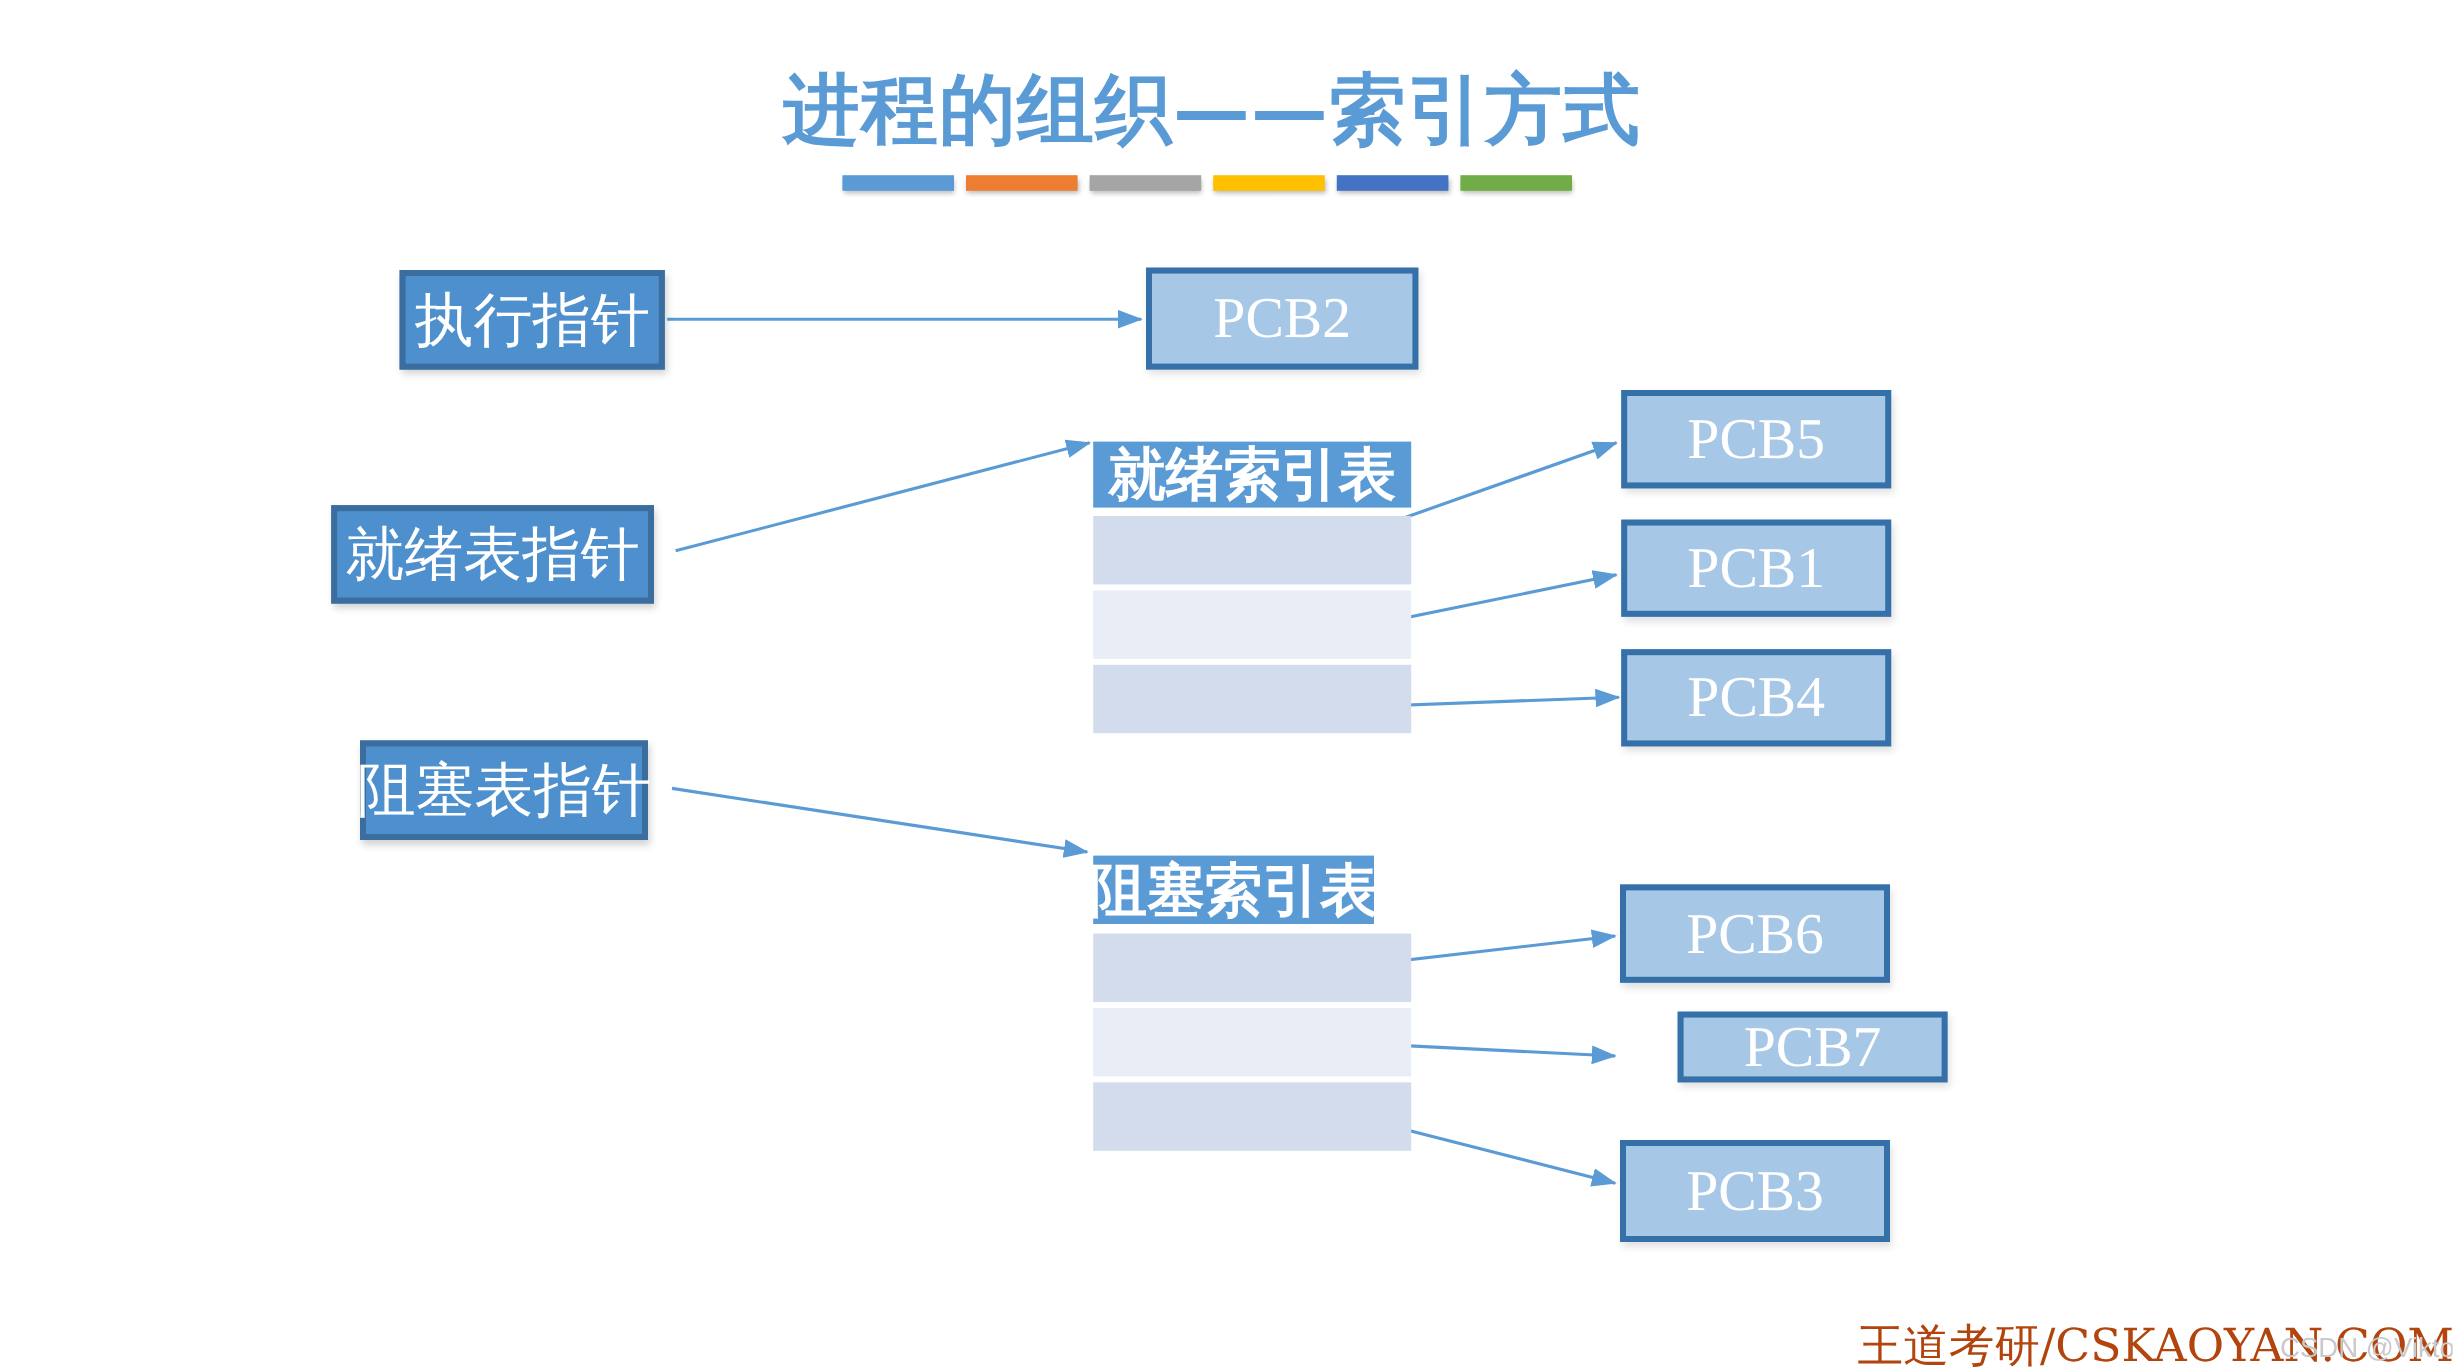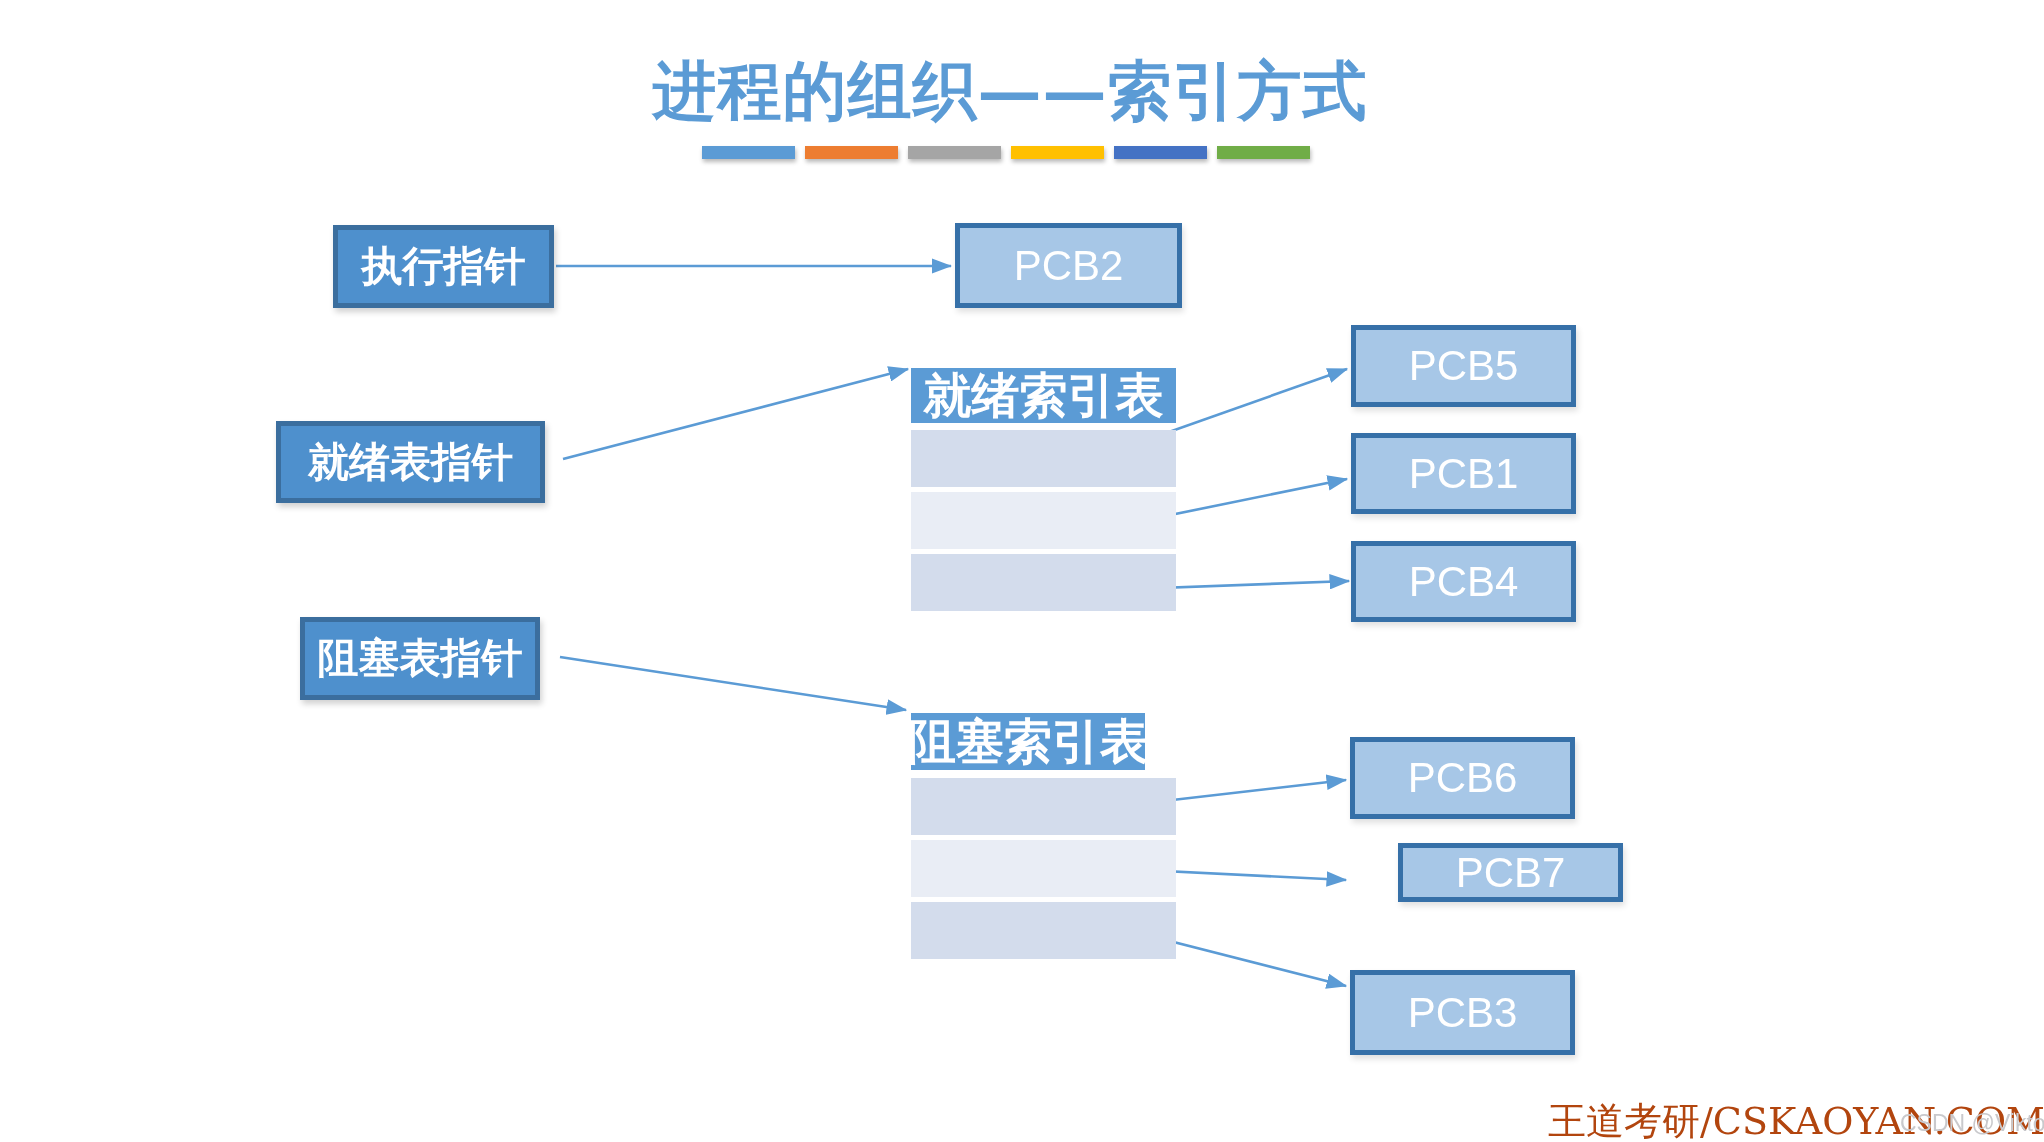--- a/index.html
+++ b/index.html
@@ -19,46 +19,45 @@
   .arrow-line { stroke:var(--arrow); stroke-width:2.6; fill:none; }
   .arrow-head { fill:var(--arrow); }
 
   .box {
     position:absolute; box-sizing:border-box;
     display:flex; align-items:center; justify-content:center;
     color:#ffffff; white-space:nowrap;
   }
   .pointer {
     background:var(--pointer_fill); border:5px solid var(--pointer_border);
-    font-size:41px; font-family:"DejaVu Serif", serif;
+    font-size:49px; font-family:"DejaVu Serif", serif;
     box-shadow:2px 4px 6px rgba(0,0,0,.18);
-    font-weight:bold;
   }
   .pcb {
     background:var(--pcb_fill); border:5px solid var(--pcb_border);
-    font-size:42px; font-family:Liberation Sans, sans-serif;
+    font-size:48px; font-family:Liberation Serif, serif;
     box-shadow:2px 4px 6px rgba(0,0,0,.12);
   }
   .thead {
     background:var(--header_fill); font-weight:bold; font-size:48px;
     font-family:"DejaVu Serif", serif;
   }
   .trow { position:absolute; left:911px; width:265px; height:57px; }
 
   #exec-pointer    { left:333px;  top:225px; width:221px; height:83px; }
   #ready-pointer   { left:276px;  top:421px; width:269px; height:82px; }
   #blocked-pointer { left:300px;  top:617px; width:240px; height:83px; }
 
   #pcb2 { left:955px;  top:223px; width:227px; height:85px; }
   #pcb5 { left:1351px; top:325px; width:225px; height:82px; }
   #pcb1 { left:1351px; top:433px; width:225px; height:81px; }
   #pcb4 { left:1351px; top:541px; width:225px; height:81px; }
   #pcb6 { left:1350px; top:737px; width:225px; height:82px; }
   #pcb7 { left:1398px; top:843px; width:225px; height:59px; }
-  #pcb3 { left:1350px; top:950px; width:225px; height:85px;margin-top:20px; }
+  #pcb3 { left:1350px; top:950px; width:225px; height:85px; }
 
   #ready-header   { left:911px; top:368px; width:265px; height:55px; }
   #ready-row-1    { top:430px; background:var(--row_dark);  }
   #ready-row-2    { top:492px; background:var(--row_light); }
   #ready-row-3    { top:554px; background:var(--row_dark);  }
   #blocked-header { left:911px; top:713px; width:234px; height:57px; }
   #blocked-row-1  { top:778px; background:var(--row_dark);  }
   #blocked-row-2  { top:840px; background:var(--row_light); }
   #blocked-row-3  { top:902px; background:var(--row_dark);  }
 

